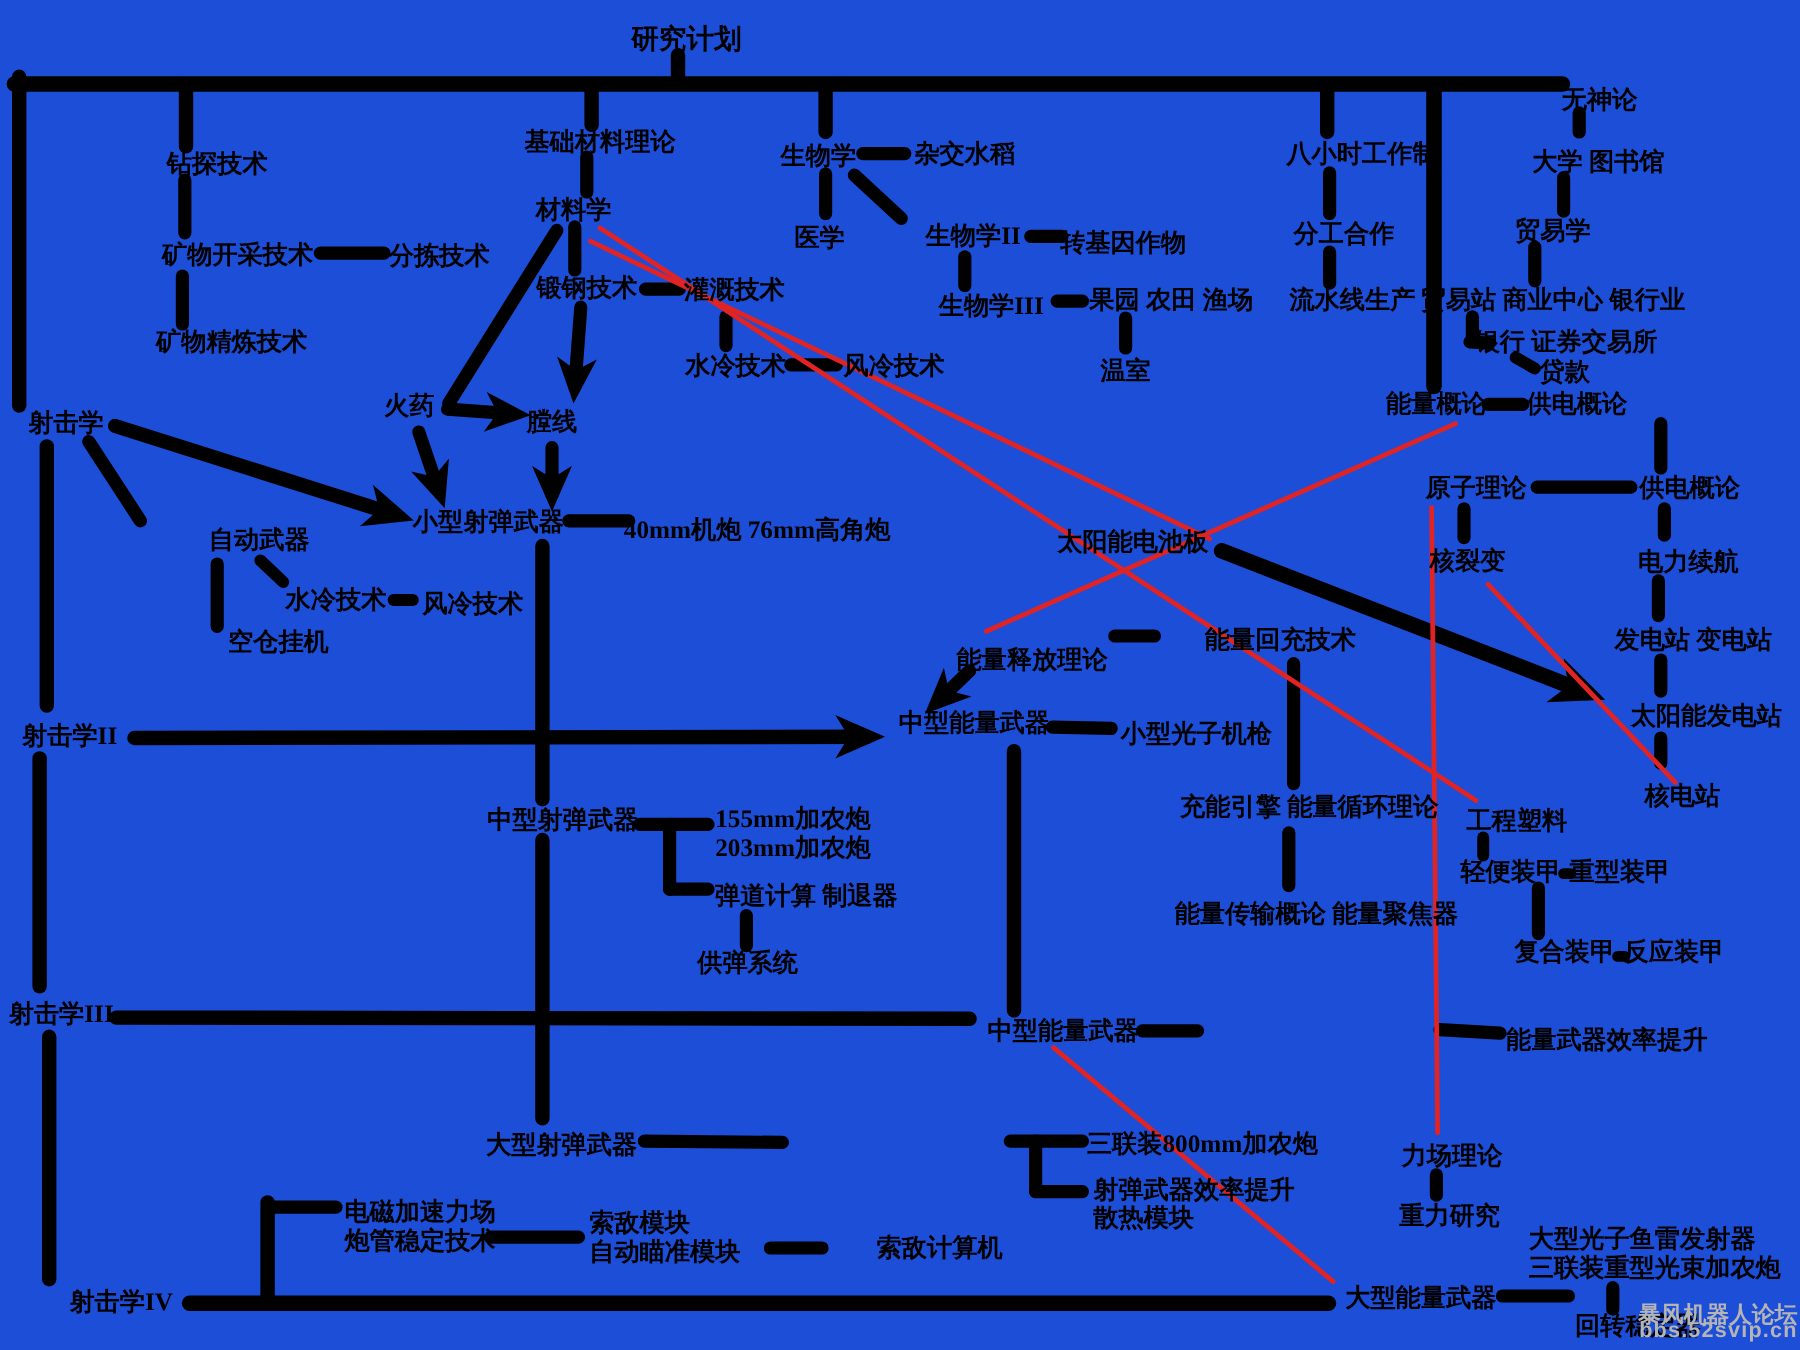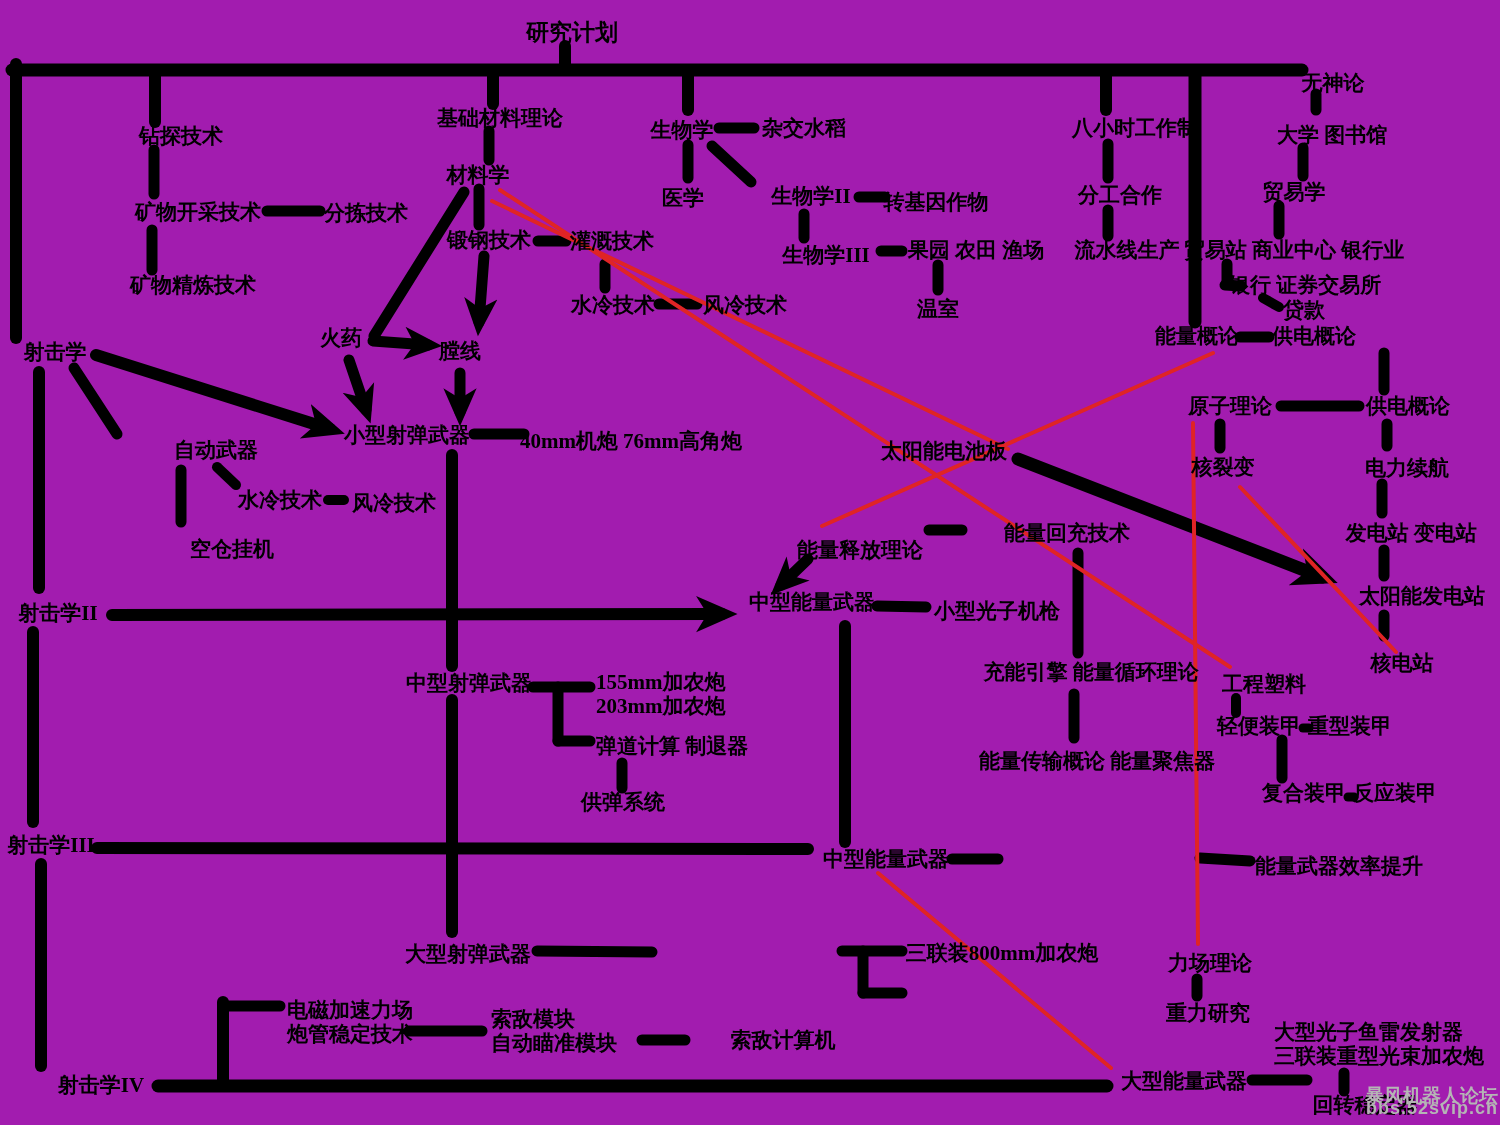--- a/index.html
+++ b/index.html
@@ -1,16 +1,16 @@
 <!DOCTYPE html>
 <html><head>
 <meta charset="utf-8">
 <style>
   html,body{margin:0;padding:0;background:#fff;}
-  #canvas{position:relative;width:1500px;height:1125px;background:#a21caf;overflow:hidden;
+  #canvas{position:relative;width:1500px;height:1125px;background:#1d4ed8;overflow:hidden;
           font-family:"Liberation Serif","DejaVu Serif",serif;}
   #edges{position:absolute;left:0;top:0;z-index:1;}
   #nodes{position:absolute;left:0;top:0;width:100%;height:100%;z-index:2;}
   .node{position:absolute;font-weight:bold;font-size:21px;line-height:24px;color:#000;
         white-space:pre;transform:translate(-50%,-50%);text-align:center;cursor:default;}
   .node.left{transform:translateY(-50%);text-align:left;}
   .node.title{font-size:23px;}
   .watermark{position:absolute;z-index:3;right:2px;text-align:right;font-weight:bold;
              font-family:"Liberation Sans","DejaVu Sans",sans-serif;}
   .watermark.l1{top:1083px;font-size:19px;}
@@ -156,21 +156,21 @@
       <div class="node" style="left: 1408px; top: 406px;">供电概论</div>
       <div class="node" style="left: 1223px; top: 467px;">核裂变</div>
       <div class="node" style="left: 1407px; top: 468px;">电力续航</div>
       <div class="node" style="left: 1411px; top: 533px;">发电站 变电站</div>
       <div class="node" style="left: 1422px; top: 596px;">太阳能发电站</div>
       <div class="node" style="left: 1402px; top: 663px;">核电站</div>
       <div class="node" style="left: 55px; top: 352px;">射击学</div>
       <div class="node" style="left: 174px; top: 450px; margin-left: 42px;">自动武器</div>
       <div class="node" style="left: 280px; top: 500px;">水冷技术</div>
       <div class="node" style="left: 394px; top: 503px;">风冷技术</div>
-      <div class="node" style="left: 232px; top: 535px; margin-top: 14px;">空仓挂机</div>
+      <div class="node" style="left: 232px; top: 535px;">空仓挂机</div>
       <div class="node" style="left: 407px; top: 435px;">小型射弹武器</div>
       <div class="node" style="left: 631px; top: 441px;">40mm机炮 76mm高角炮</div>
       <div class="node" style="left: 58px; top: 613px;">射击学II</div>
       <div class="node" style="left: 812px; top: 602px;">中型能量武器</div>
       <div class="node" style="left: 997px; top: 611px;">小型光子机枪</div>
       <div class="node" style="left: 944px; top: 451px;">太阳能电池板</div>
       <div class="node" style="left: 860px; top: 550px;">能量释放理论</div>
       <div class="node" style="left: 1039px; top: 533px; margin-left: 28px;">能量回充技术</div>
       <div class="node" style="left: 1091px; top: 672px;">充能引擎 能量循环理论</div>
       <div class="node" style="left: 1097px; top: 761px;">能量传输概论 能量聚焦器</div>
@@ -182,20 +182,22 @@
       <div class="node" style="left: 51px; top: 845px;">射击学III</div>
       <div class="node" style="left: 886px; top: 859px;">中型能量武器</div>
       <div class="node" style="left: 1339px; top: 866px;">能量武器效率提升</div>
       <div class="node" style="left: 1264px; top: 684px;">工程塑料</div>
       <div class="node" style="left: 1259px; top: 726px;">轻便装甲</div>
       <div class="node" style="left: 1350px; top: 726px;">重型装甲</div>
       <div class="node" style="left: 1304px; top: 793px;">复合装甲</div>
       <div class="node" style="left: 1395px; top: 793px;">反应装甲</div>
       <div class="node" style="left: 468px; top: 954px;">大型射弹武器</div>
       <div class="node" style="left: 1002px; top: 953px;">三联装800mm加农炮</div>
+      <div class="node left" style="left: 911px; top: 1003px;">射弹武器效率提升
+散热模块</div>
       <div class="node" style="left: 783px; top: 1040px;">索敌计算机</div>
       <div class="node left" style="left: 287px; top: 1022px;">电磁加速力场
 炮管稳定技术</div>
       <div class="node left" style="left: 491px; top: 1031px;">索敌模块
 自动瞄准模块</div>
       <div class="node" style="left: 101px; top: 1085px;">射击学IV</div>
       <div class="node" style="left: 1184px; top: 1081px;">大型能量武器</div>
       <div class="node left" style="left: 1274px; top: 1044px;">大型光子鱼雷发射器
 三联装重型光束加农炮</div>
       <div class="node" style="left: 1365px; top: 1105px;">回转稳定器</div>

